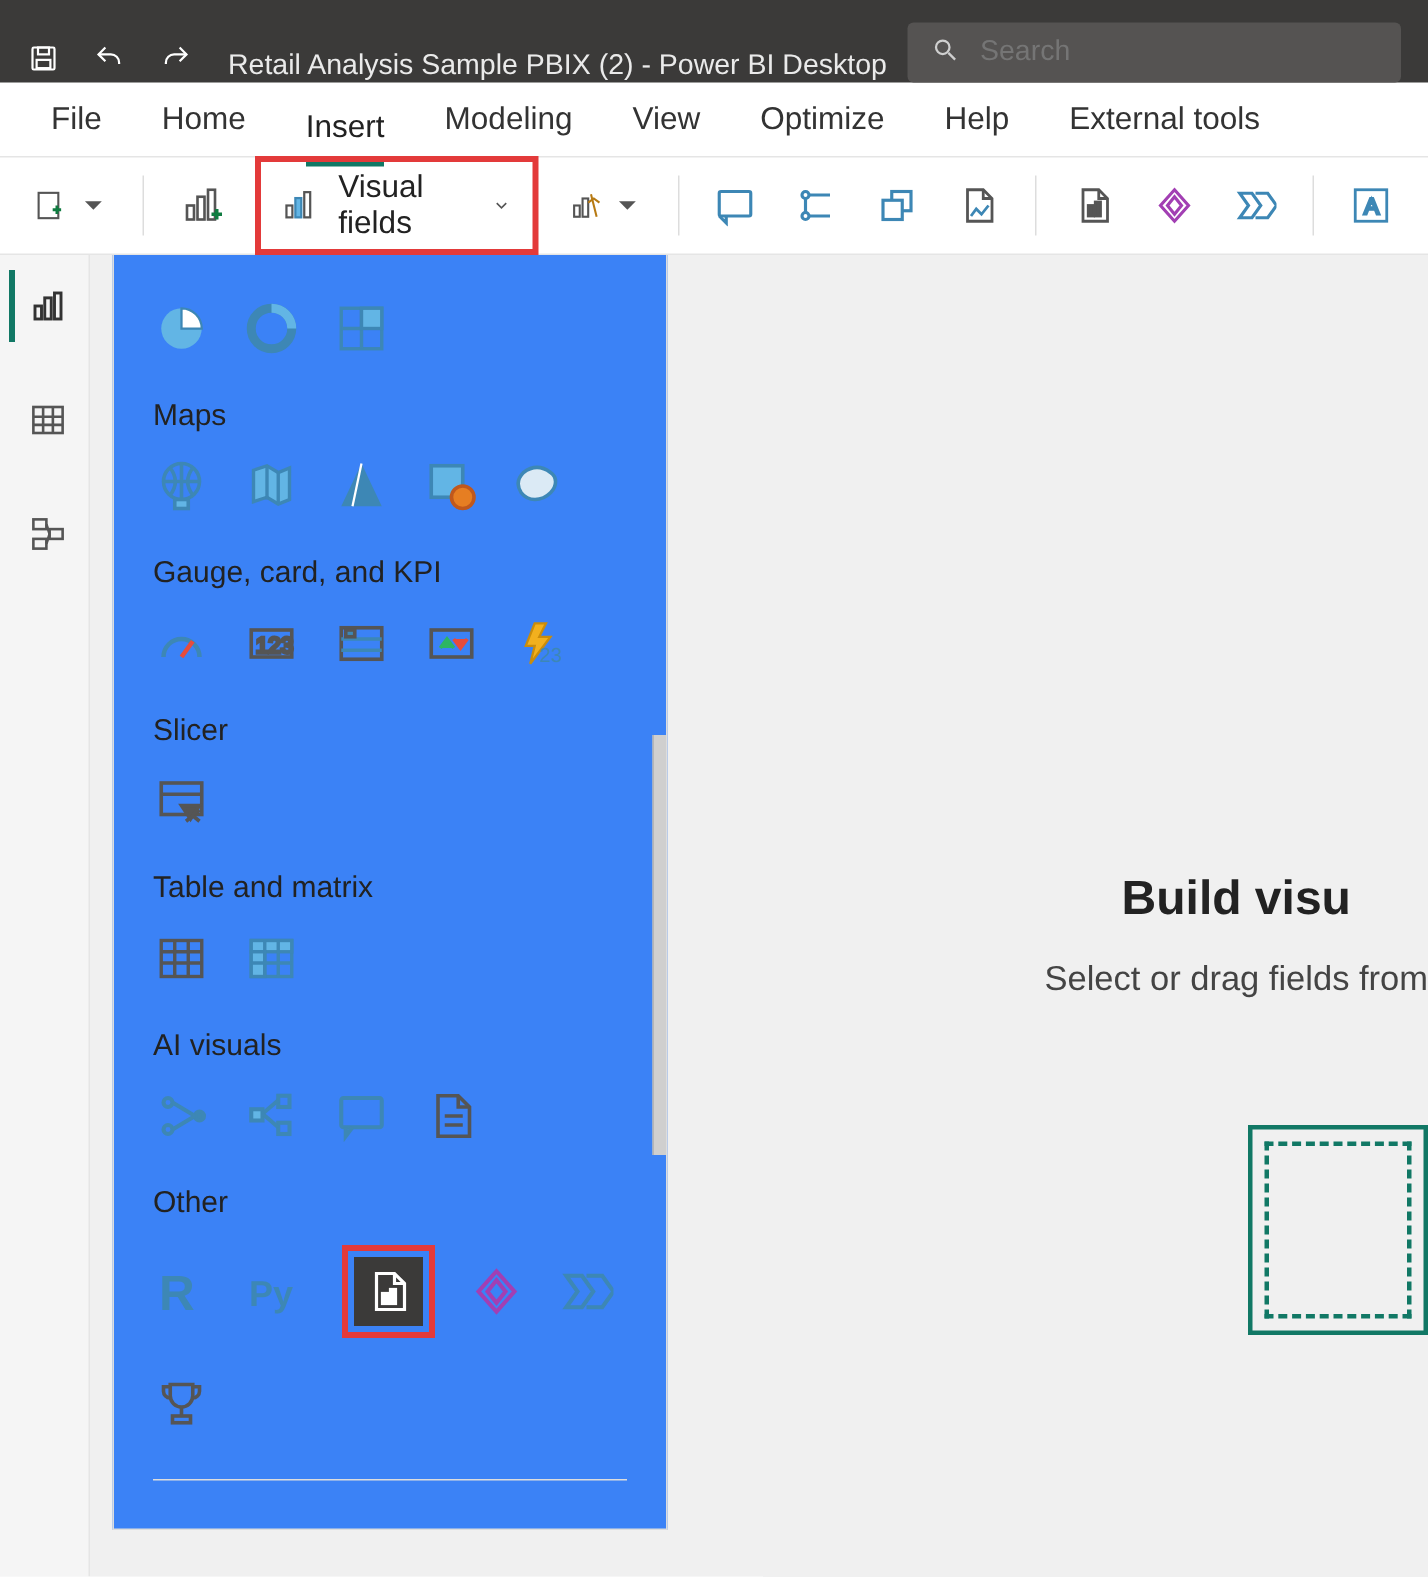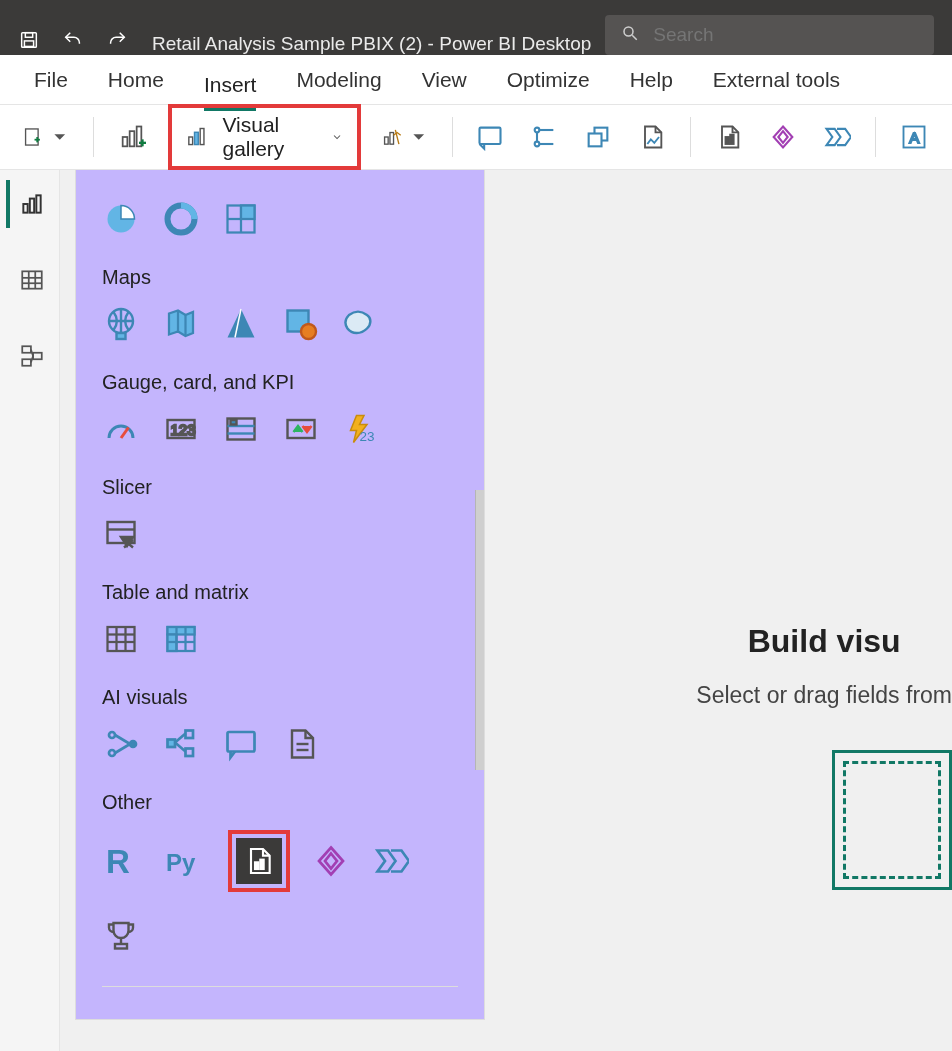--- a/index.html
+++ b/index.html
@@ -136,22 +136,22 @@
   .left-rail svg { width: 26px; height: 26px; color: #555; }
   .canvas-main {
     position: relative;
     flex: 1;
     background: #f0f0f0;
   }
   .gallery-panel {
     position: absolute;
     left: 15px;
     top: 0;
-    width: 410px;
-    background: #c4b5fd;
+    width: 370px;
+    background: #3b82f6;
     border: 1px solid #ddd;
     border-top: none;
     padding: 26px 26px 20px 26px;
     max-height: 880px;
     overflow: hidden;
   }
   .gallery-scroll-track {
     position: absolute;
     right: -5px;
     top: 320px;
@@ -198,21 +198,20 @@
     color: #333;
     padding: 10px 0 0 0;
     cursor: pointer;
   }
   .canvas-right-block {
     position: absolute;
     right: 0;
     top: 410px;
     text-align: center;
     color: #333;
-    margin-top: 43px;
   }
   .canvas-right-block .h {
     font-size: 32px;
     font-weight: 600;
     color: #222;
     margin-bottom: 22px;
     white-space: nowrap;
   }
   .canvas-right-block .p {
     font-size: 23px;
@@ -301,21 +300,21 @@
         <line x1="18" y1="17" x2="24" y2="17" stroke="#107c41" stroke-width="2"></line>
         <line x1="21" y1="14" x2="21" y2="20" stroke="#107c41" stroke-width="2"></line>
       </svg>
   </div>
   <div class="visual-gallery-btn">
     <svg class="ic" viewBox="0 0 24 24" fill="none" stroke="#555" stroke-width="1.5">
         <rect x="3" y="12" width="4" height="8"></rect>
         <rect x="9" y="7" width="4" height="13" fill="#62b5e5" stroke="#3d87b5"></rect>
         <rect x="15" y="3" width="4" height="17"></rect>
       </svg>
-    <span class="lbl">Visual gallery</span>
+    <span class="lbl">Visual fields</span>
     <svg class="chev" viewBox="0 0 24 24" fill="none" stroke="#555" stroke-width="2">
         <path d="M6 9l6 6 6-6"></path>
       </svg>
   </div>
   <div class="ribbon-btn">
     <svg viewBox="0 0 24 24" fill="none" stroke="#555" stroke-width="1.5">
         <rect x="4" y="12" width="4" height="8"></rect>
         <rect x="10" y="7" width="4" height="13"></rect>
         <path d="M16 4l4 16" stroke="#b77a13"></path>
         <path d="M14 10l4-3 4 3" stroke="#b77a13" fill="none"></path>

